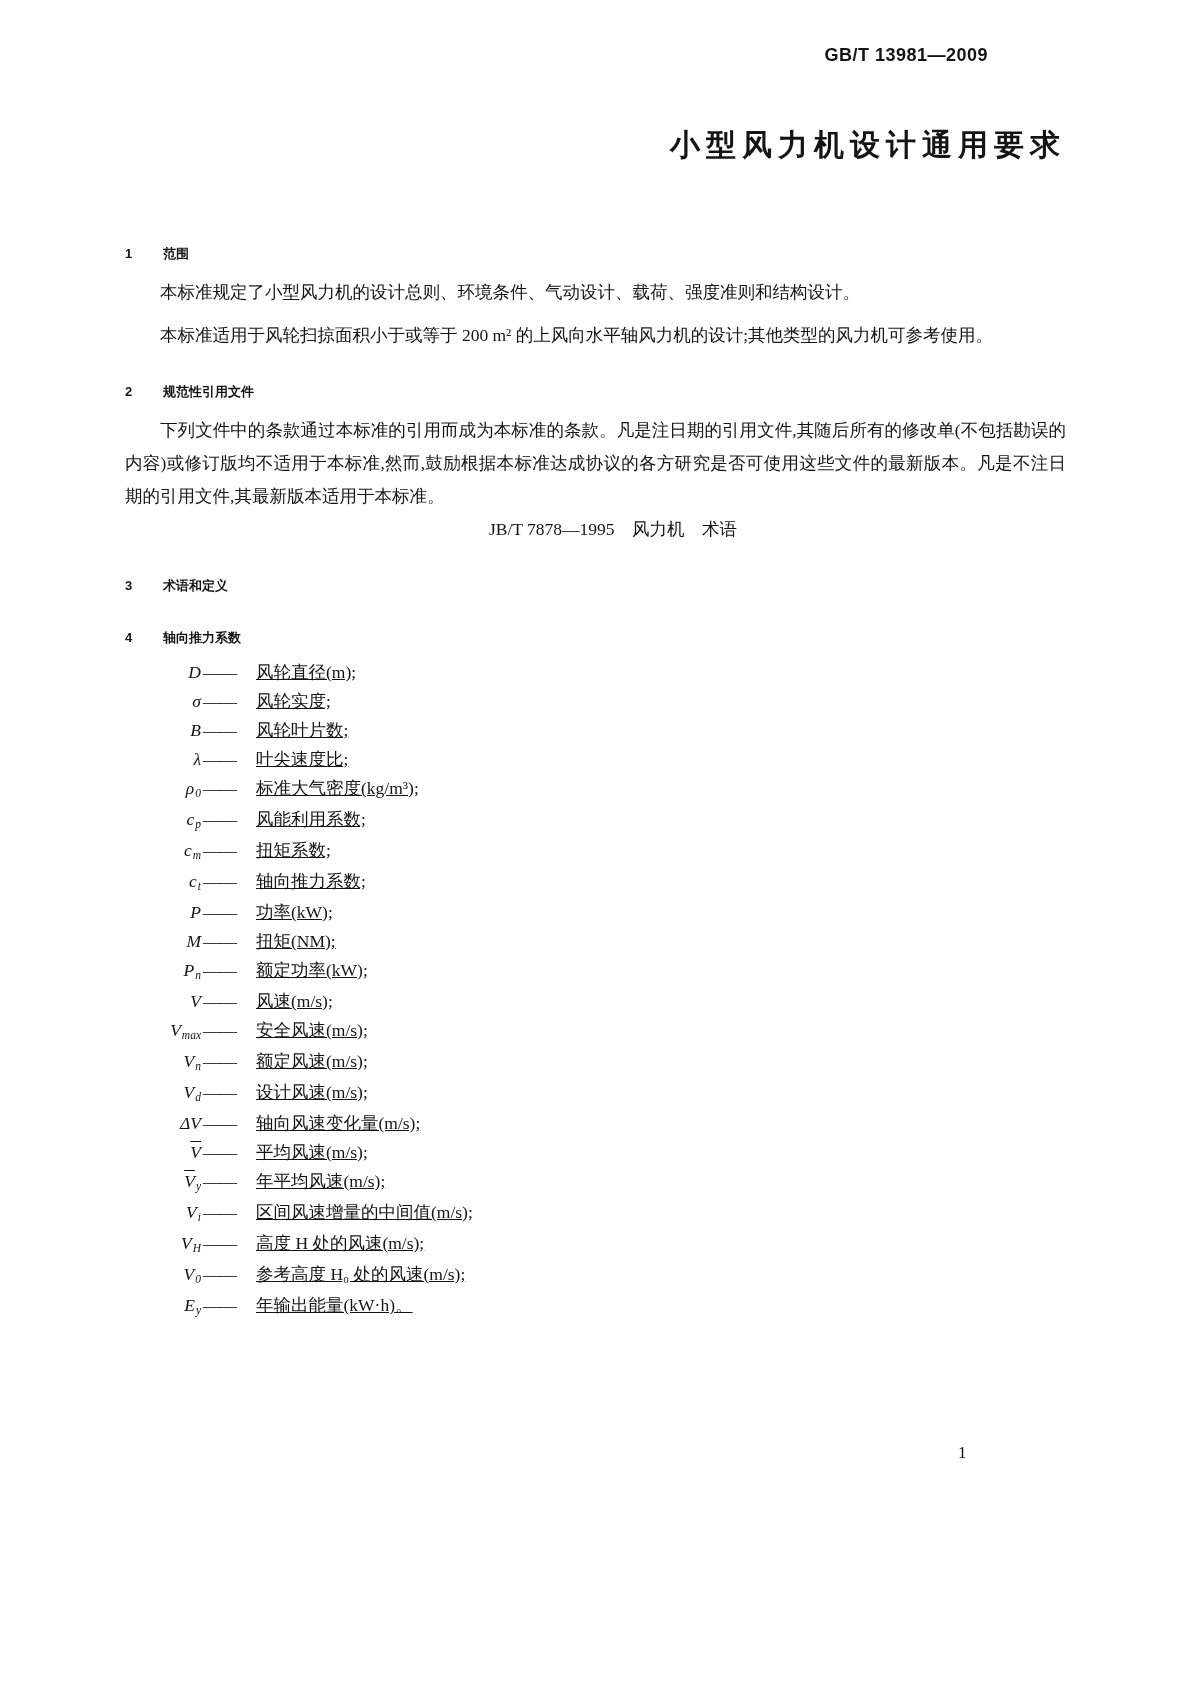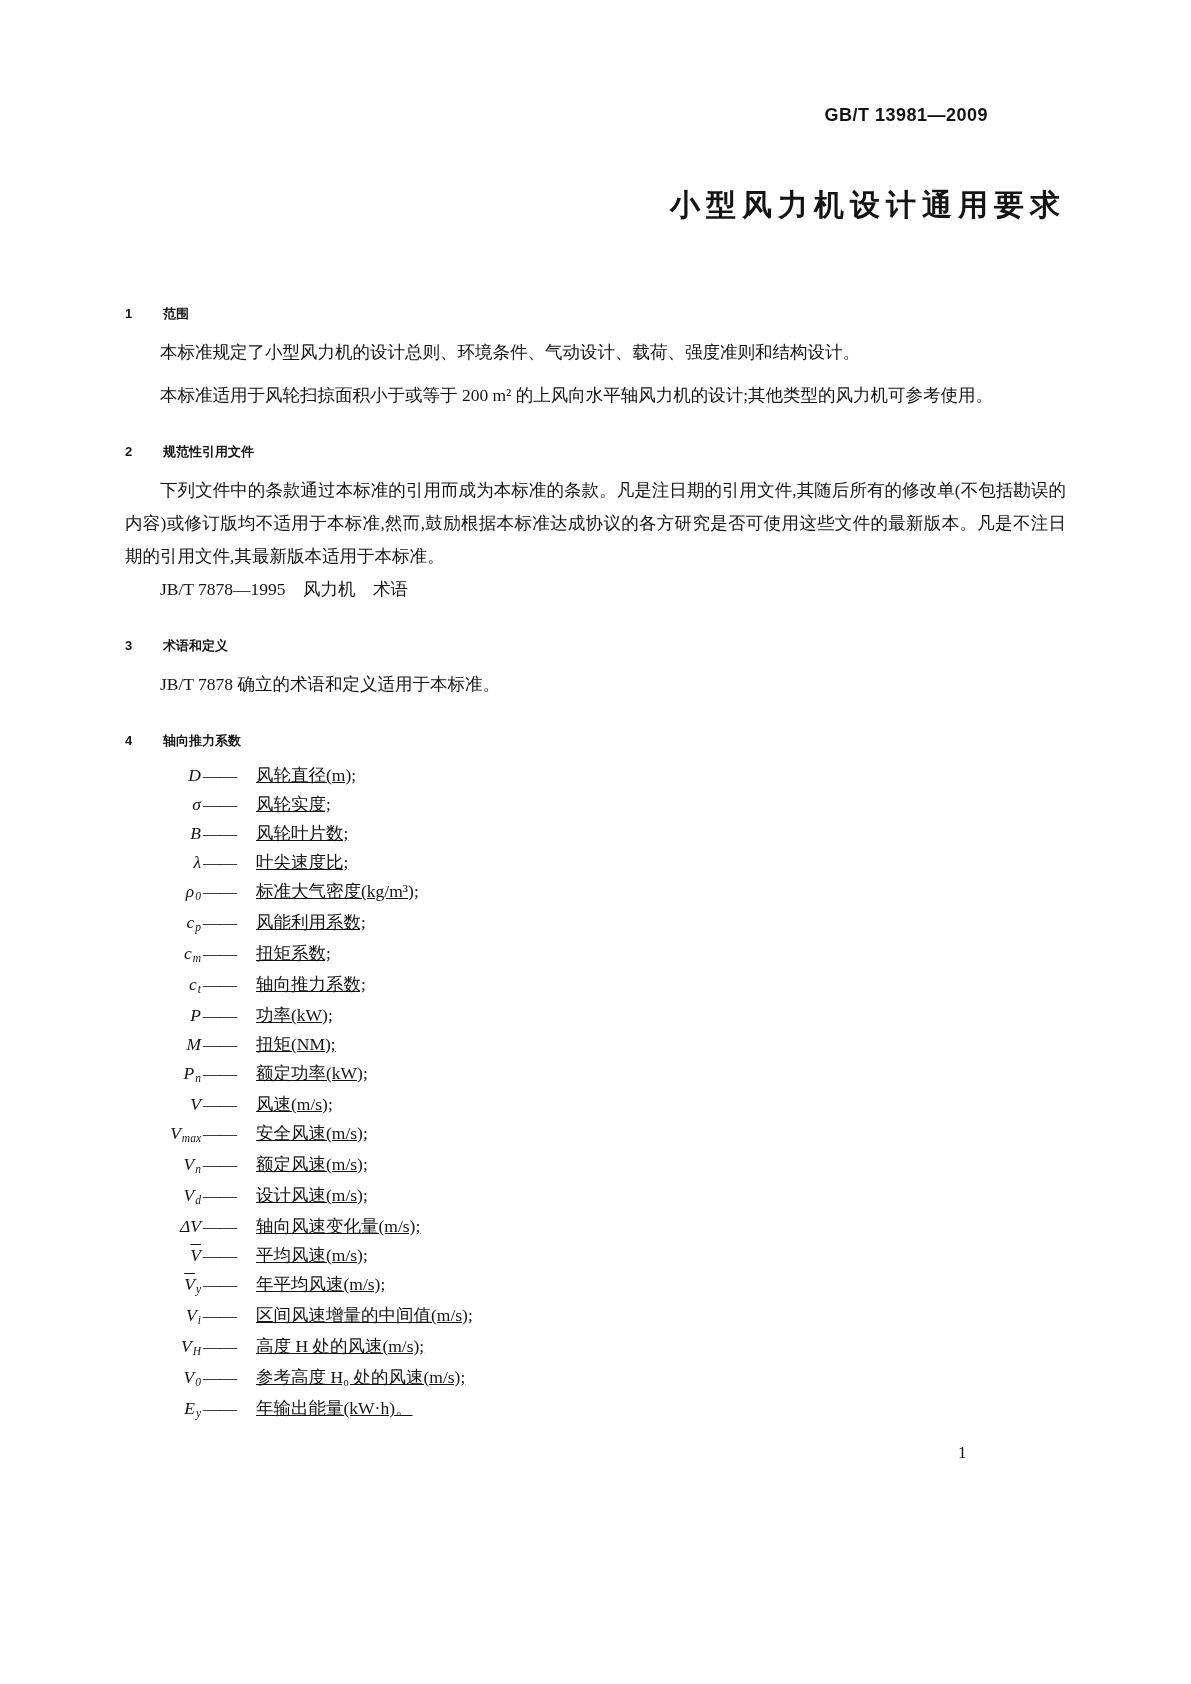--- a/index.html
+++ b/index.html
@@ -14,21 +14,21 @@
     overflow: hidden;
     margin: 0 auto;
   }
   .content {
     position: absolute;
     left: 125px;
     top: 0;
     width: 941px;
   }
   .doc-number {
-    padding-top: 104px;
+    padding-top: 44px;
     text-align: right;
     padding-right: 78px;
     font-family: "Liberation Sans", "DejaVu Sans", sans-serif;
     font-weight: 700;
     font-size: 18px;
     letter-spacing: 0.5px;
     line-height: 22px;
   }
   .title {
     margin-top: 58px;
@@ -52,20 +52,21 @@
     margin-top: 10px;
     font-size: 17.5px;
     line-height: 33px;
     text-align: justify;
     text-indent: 2em;
   }
   .ref-line {
     font-size: 17.5px;
     line-height: 33px;
     text-indent: 2em;
+    text-align: center;
   }
   .symbols { margin-top: 8px; font-size: 17.5px; }
   .symbol-row { display: flex; align-items: baseline; line-height: 29px; }
   .sym {
     flex: none;
     width: 76px;
     text-align: right;
     font-style: italic;
     white-space: nowrap;
   }
@@ -105,21 +106,20 @@
 
     <h2 class="sec-heading">
       <span class="sec-num">2</span><span>规范性引用文件</span>
     </h2>
     <p class="body">下列文件中的条款通过本标准的引用而成为本标准的条款。凡是注日期的引用文件,其随后所有的修改单(不包括勘误的内容)或修订版均不适用于本标准,然而,鼓励根据本标准达成协议的各方研究是否可使用这些文件的最新版本。凡是不注日期的引用文件,其最新版本适用于本标准。</p>
     <div class="ref-line">JB/T 7878—1995　风力机　术语</div>
 
     <h2 class="sec-heading">
       <span class="sec-num">3</span><span>术语和定义</span>
     </h2>
-    <p class="body">JB/T 7878 确立的术语和定义适用于本标准。</p>
 
     <h2 class="sec-heading">
       <span class="sec-num">4</span><span>轴向推力系数</span>
     </h2>
 
     <div class="symbols">
         <div class="symbol-row">
     <span class="sym"><span class="base">D</span></span>
     <span class="dash">——</span>
     <span class="def">风轮直径(m);</span>

